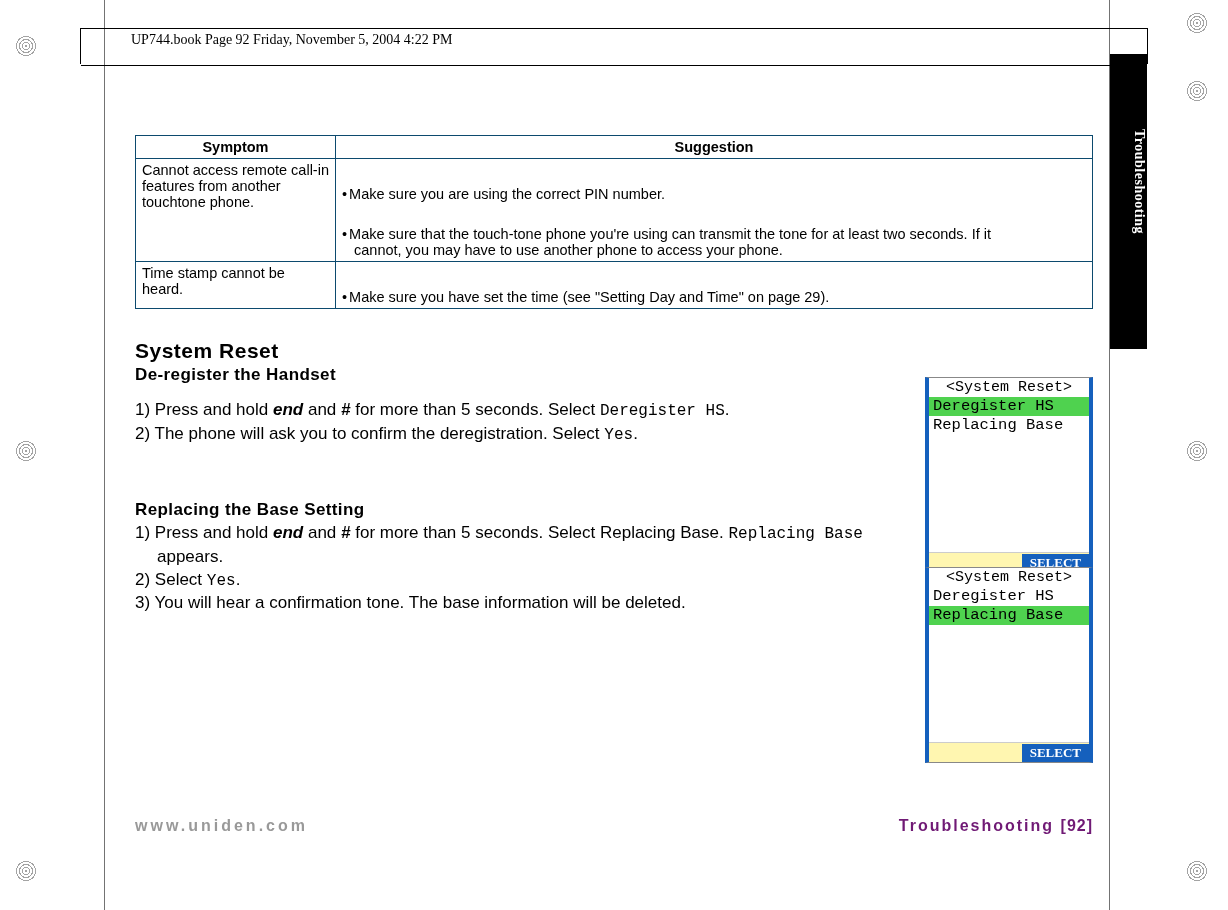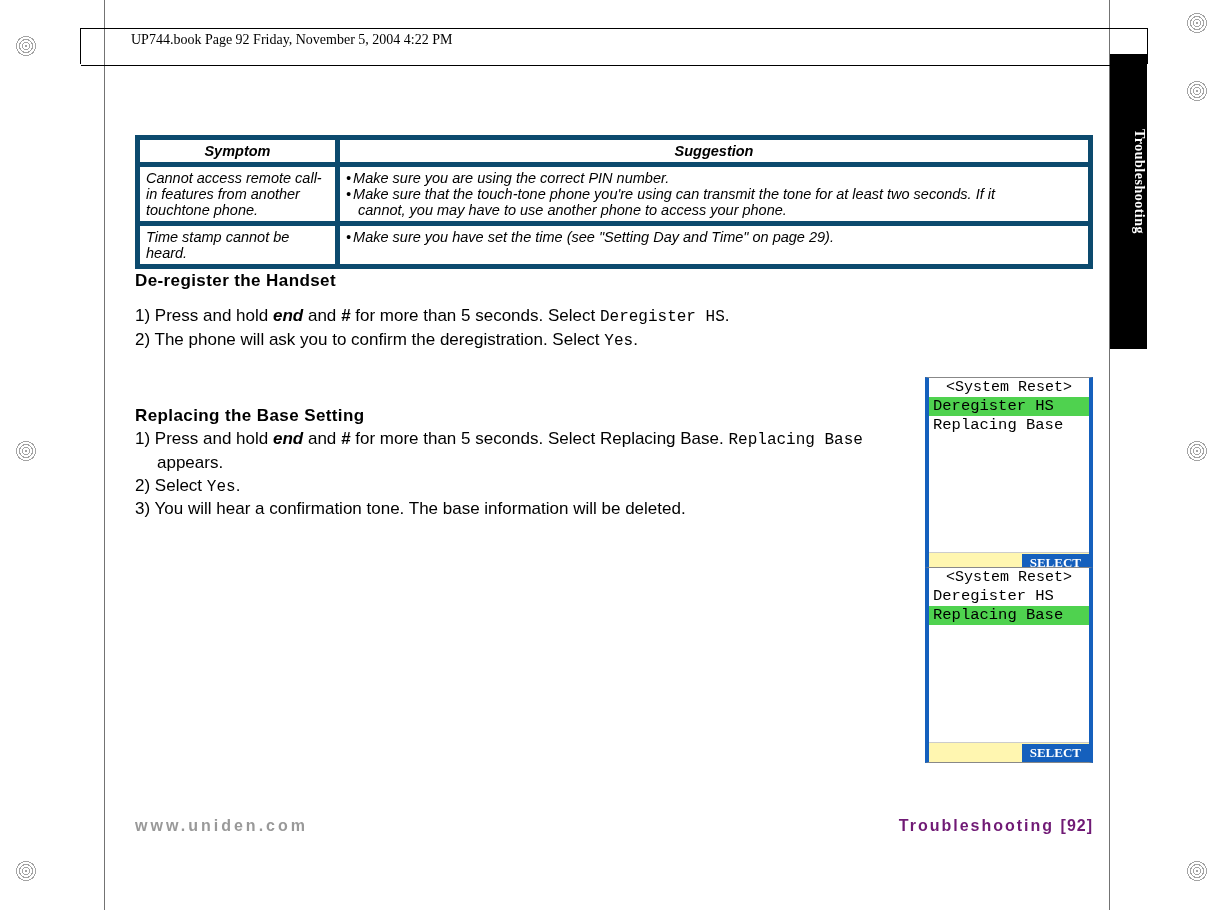--- a/index.html
+++ b/index.html
@@ -75,32 +75,31 @@
     bottom: 90px;
   }
 
   
   table.trouble {
     width: 100%;
     border-collapse: collapse;
     font-size: 14.5px;
   }
   table.trouble th, table.trouble td {
-    border: 5px solid #0c4a6e;
+    border: 1px solid #0c4a6e;
     padding: 3px 6px;
     vertical-align: top;
     text-align: left;
-    font-style: italic;
   }
   table.trouble th {
     font-weight: bold;
     text-align: center;
   }
   table.trouble td.sym { width: 200px; }
-  .bul { display:flex; }
+  .bul { display:flex;margin-top:24px; }
   .bul::before { content:"•"; margin-right:2px;}
   .bul-indent { padding-left: 12px; }
 
   h2.sr {
     margin-top: 30px;
     font-size: 21px;
     font-weight: bold;
     letter-spacing: .5px;
   }
   h3.sub {
@@ -238,20 +237,21 @@
       <td class="sym">Time stamp cannot be heard.</td>
       <td>
         <div class="bul">
               <span>Make sure you have set the time (see "Setting Day and Time" on page 29).</span>
             </div>
       </td>
     </tr>
   </tbody>
     </table>
 
+  <h2 class="sr">System Reset</h2>
   <h3 class="sub">De-register the Handset</h3>
 
   <div class="proc">
     <div class="hang">
       <span>1) Press and hold </span><b>end</b><span> and </span><b>#</b><span> for more than 5 seconds. Select </span><span class="mono">Deregister HS</span><span>.</span>
     </div>
     <div class="hang">
       <span>2) The phone will ask you to confirm the deregistration. Select </span><span class="mono">Yes</span><span>.</span>
     </div>
   </div>

